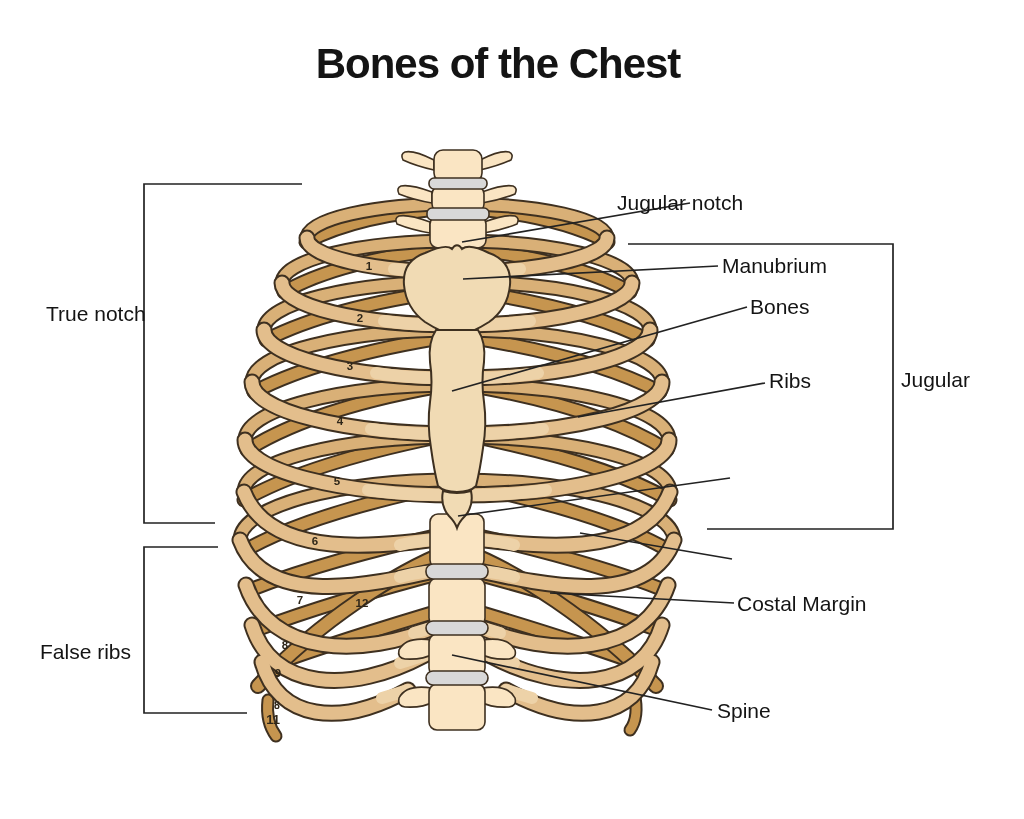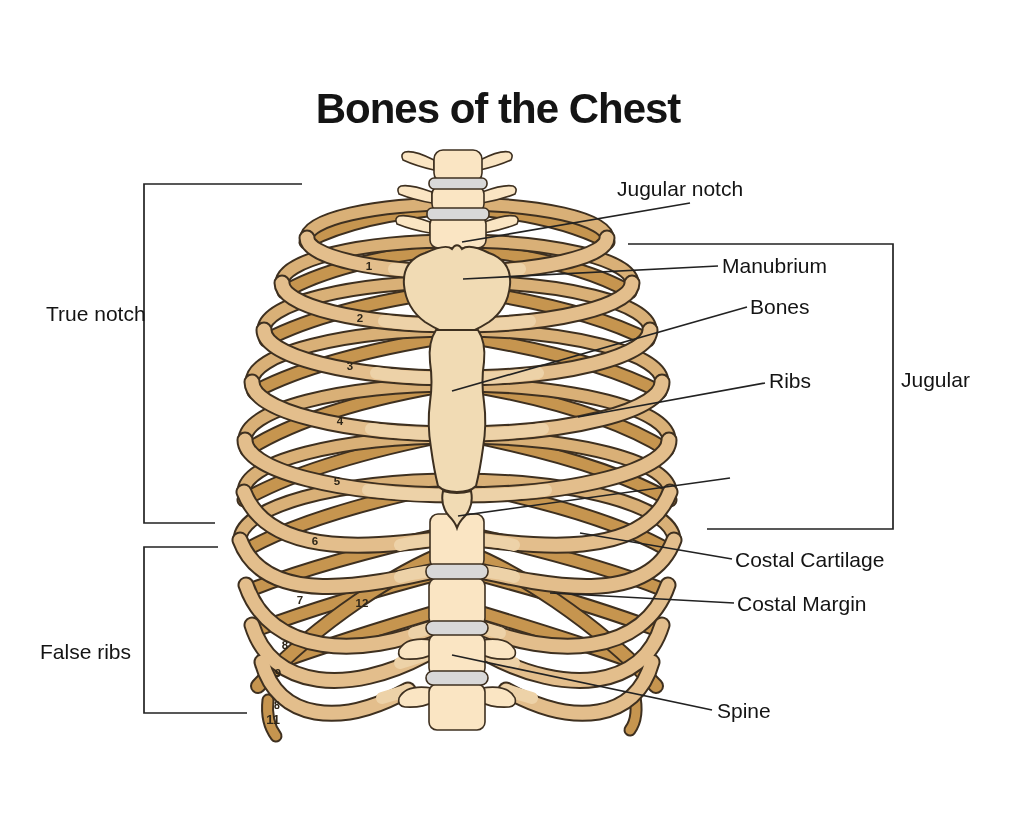--- a/index.html
+++ b/index.html
@@ -5,21 +5,21 @@
   :root{
     --background:#ffffff; --rib-light:#E3BE8C; --rib-medium:#D9B077; --rib-dark:#C6954F;
     --cartilage:#EDD2A8; --sternum:#F1DBB4; --vertebra:#FAE5C3; --disc:#D8D8D8;
     --outline:#3E3020; --line:#222222; --text:#141414;
   }
   html,body{margin:0;padding:0;}
   body{background:#e8e8e8;font-family:"Liberation Sans",sans-serif;}
   #stage{position:relative;width:1024px;height:819px;background:var(--background);overflow:hidden;}
   #stage svg{position:absolute;left:0;top:0;}
   .page-title{position:absolute;left:498px;top:40px;transform:translateX(-50%);
-    font-size:42px;font-weight:700;letter-spacing:-1px;color:var(--text);white-space:nowrap;margin-top:45px;}
+    font-size:42px;font-weight:700;letter-spacing:-1px;color:var(--text);white-space:nowrap;}
   .label{position:absolute;font-size:21px;font-weight:500;color:var(--text);white-space:nowrap;}
   .rib-num{position:absolute;transform:translate(-50%,-50%);font-size:11.5px;font-weight:700;
     color:#2e2619;line-height:1;}
   
   .oln{fill:none;stroke:var(--outline);stroke-linecap:round;}
   .dark{fill:none;stroke:var(--rib-dark);stroke-linecap:round;}
   .med{fill:none;stroke:var(--rib-medium);stroke-linecap:round;}
   .light{fill:none;stroke:var(--rib-light);stroke-linecap:round;}
   .cart{fill:none;stroke:var(--cartilage);stroke-linecap:round;}
   .bone{fill:var(--vertebra);stroke:var(--outline);stroke-width:1.6;}
@@ -240,21 +240,20 @@
   <span class="rib-num" style="left:315px;top:542px">6</span>
   <span class="rib-num" style="left:300px;top:601px">7</span>
   <span class="rib-num" style="left:285px;top:646px">8</span>
   <span class="rib-num" style="left:278px;top:674px">9</span>
   <span class="rib-num" style="left:277px;top:705px;font-size:10.5px">8</span>
   <span class="rib-num" style="left:273px;top:719px;font-size:13px">11</span>
   <span class="rib-num" style="left:362px;top:604px">12</span>
 
   <div class="label" style="left:46px;top:302px">True notch</div>
   <div class="label" style="left:40px;top:640px">False ribs</div>
-  <div class="label" style="left:617px;top:177px">Jugular notch</div>
+  <div class="label" style="left:617px;top:191px">Jugular notch</div>
   <div class="label" style="left:722px;top:254px">Manubrium</div>
   <div class="label" style="left:750px;top:295px">Bones</div>
   <div class="label" style="left:769px;top:369px">Ribs</div>
   <div class="label" style="left:901px;top:368px">Jugular</div>
-  <div class="label" style="left:735px;top:548px">Costal Cartilage</div>
   <div class="label" style="left:737px;top:592px">Costal Margin</div>
   <div class="label" style="left:717px;top:699px">Spine</div>
 </div>
 
 </body></html>

